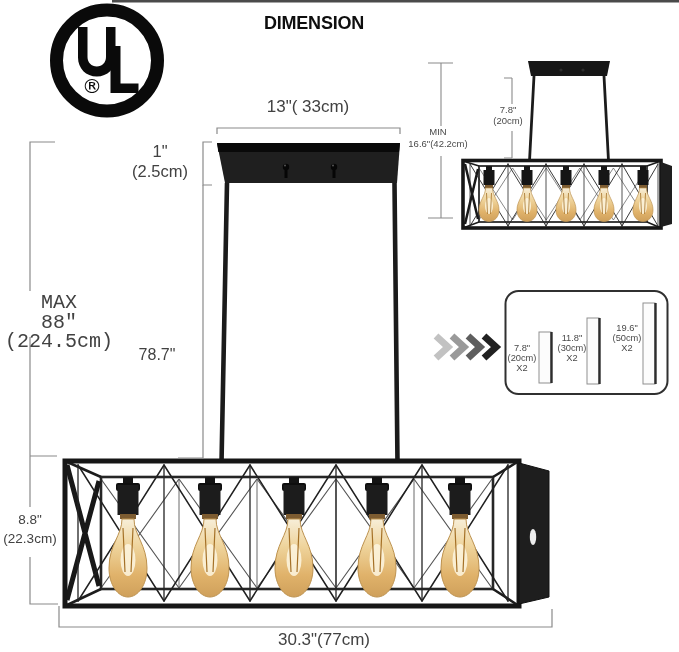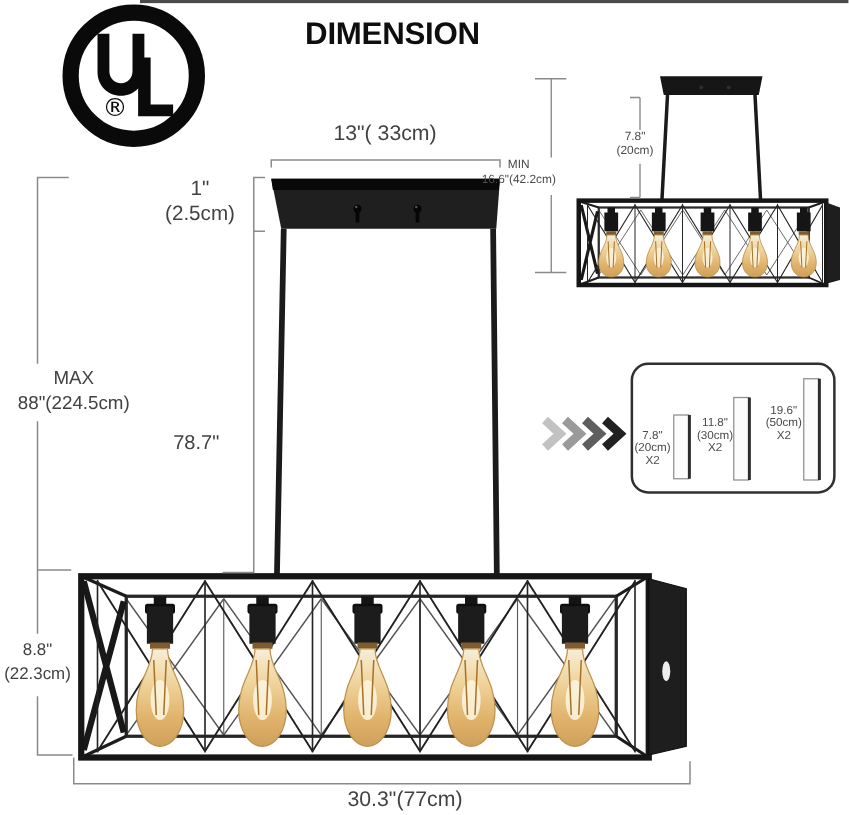--- a/index.html
+++ b/index.html
@@ -5,29 +5,29 @@
   html,body{margin:0;padding:0;background:#ffffff;}
   .stage{
     position:relative;width:679px;height:652px;background:#ffffff;
     overflow:hidden;font-family:"Liberation Sans",sans-serif;color:#3f3f3f;
   }
   .stage svg{position:absolute;left:0;top:0;}
   .lbl{position:absolute;text-align:center;color:#424242;line-height:20px;}
   .lbl span{display:block;}
   .title{
     position:absolute;left:229px;top:13px;width:170px;text-align:center;
-    font-size:25px;font-weight:700;letter-spacing:-0.2px;color:#0e0e0e;
+    font-size:18px;font-weight:700;letter-spacing:-0.2px;color:#0e0e0e;
   }
   .lb-canopy-w{left:228px;top:97px;width:160px;font-size:17px;}
   .lb-canopy-h{left:110px;top:141px;width:100px;font-size:16.5px;}
-  .lb-max{left:0px;top:293px;width:118px;font-size:15px;line-height:19.5px;}
+  .lb-max{left:0px;top:293px;width:118px;font-size:20px;line-height:19.5px;font-family:Liberation Mono, monospace;}
   .lb-rod{left:107px;top:345px;width:100px;font-size:16px;}
   .lb-cage-h{left:0px;top:510px;width:60px;font-size:13.5px;line-height:19px;}
   .lb-cage-w{left:244px;top:630px;width:160px;font-size:17px;}
-  .lb-min{left:384px;top:126px;width:62px;font-size:9.5px;line-height:12px;color:#4a4a4a;}
+  .lb-min{left:407px;top:126px;width:62px;font-size:9.5px;line-height:12px;color:#4a4a4a;}
   .lb-minrod{left:486px;top:105px;width:44px;font-size:9.5px;line-height:10.5px;color:#4a4a4a;}
   .kit{font-size:9.3px;line-height:10.2px;color:#4a4a4a;}
   .kit1{left:495px;top:343px;width:54px;}
   .kit2{left:545px;top:333px;width:54px;}
   .kit3{left:600px;top:323px;width:54px;}
 </style>
 </head>
 <body>
 
 <div class="stage">

